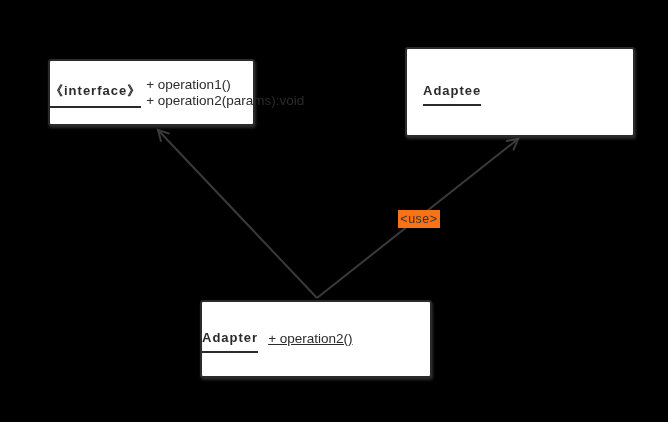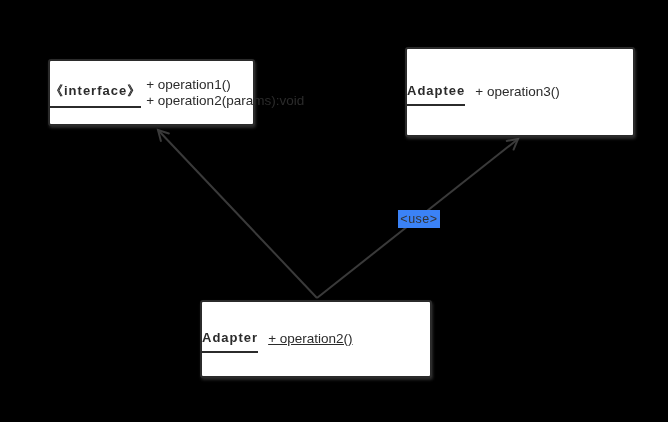--- a/index.html
+++ b/index.html
@@ -26,32 +26,32 @@
     box-sizing:border-box; flex:1; font-size:13.5px; color:#2b2b2b;
     display:flex; flex-direction:column; justify-content:center;
   }
   .uml-methods .m-line { line-height:16px; white-space:nowrap; }
 
   .c-target { left:48px; top:59px; width:207px; height:67px; }
   .c-target .uml-title { height:31px; }
   .c-target .uml-methods { padding-left:5px; }
 
   .c-adaptee { left:405px; top:47px; width:230px; height:90px; }
-  .c-adaptee .uml-title { height:28px; }
+  .c-adaptee .uml-title { height:28px;margin-left:16px; }
   .c-adaptee .uml-attrs { height:31px; }
   .c-adaptee .uml-methods { padding-left:10px; }
 
   .c-adapter { left:200px; top:300px; width:232px; height:78px; }
   .c-adapter .uml-title { height:28px; }
   .c-adapter .uml-attrs { height:31px; }
   .c-adapter .uml-methods { padding-left:10px;text-decoration:underline; }
 
   .edge-label {
     position:absolute; left:398px; top:210px; width:42px; height:18px;
-    background:#3b82f6; color:#333333; font-size:12.5px; letter-spacing:0.5px;
+    background:#f97316; color:#333333; font-size:12.5px; letter-spacing:0.5px;
     display:flex; align-items:center; justify-content:center; white-space:nowrap;
   }
 </style>
 </head>
 <body>
 
 <div class="stage">
 
   <svg class="arrows" width="668" height="422" viewBox="0 0 668 422">
     <defs>
@@ -71,23 +71,20 @@
       <div class="m-line">+ operation1()</div>
       <div class="m-line">+ operation2(params):void</div>
     </div>
   </div>
 
   <div class="uml-class c-adaptee">
     <div class="uml-title">
       <div>Adaptee</div>
     </div>
     <div class="uml-attrs"></div>
-    <div class="uml-methods">
-      <div class="m-line">+ operation3()</div>
-    </div>
   </div>
 
   <div class="uml-class c-adapter">
     <div class="uml-title">
       <div>Adapter</div>
     </div>
     <div class="uml-attrs"></div>
     <div class="uml-methods">
       <div class="m-line">+ operation2()</div>
     </div>

